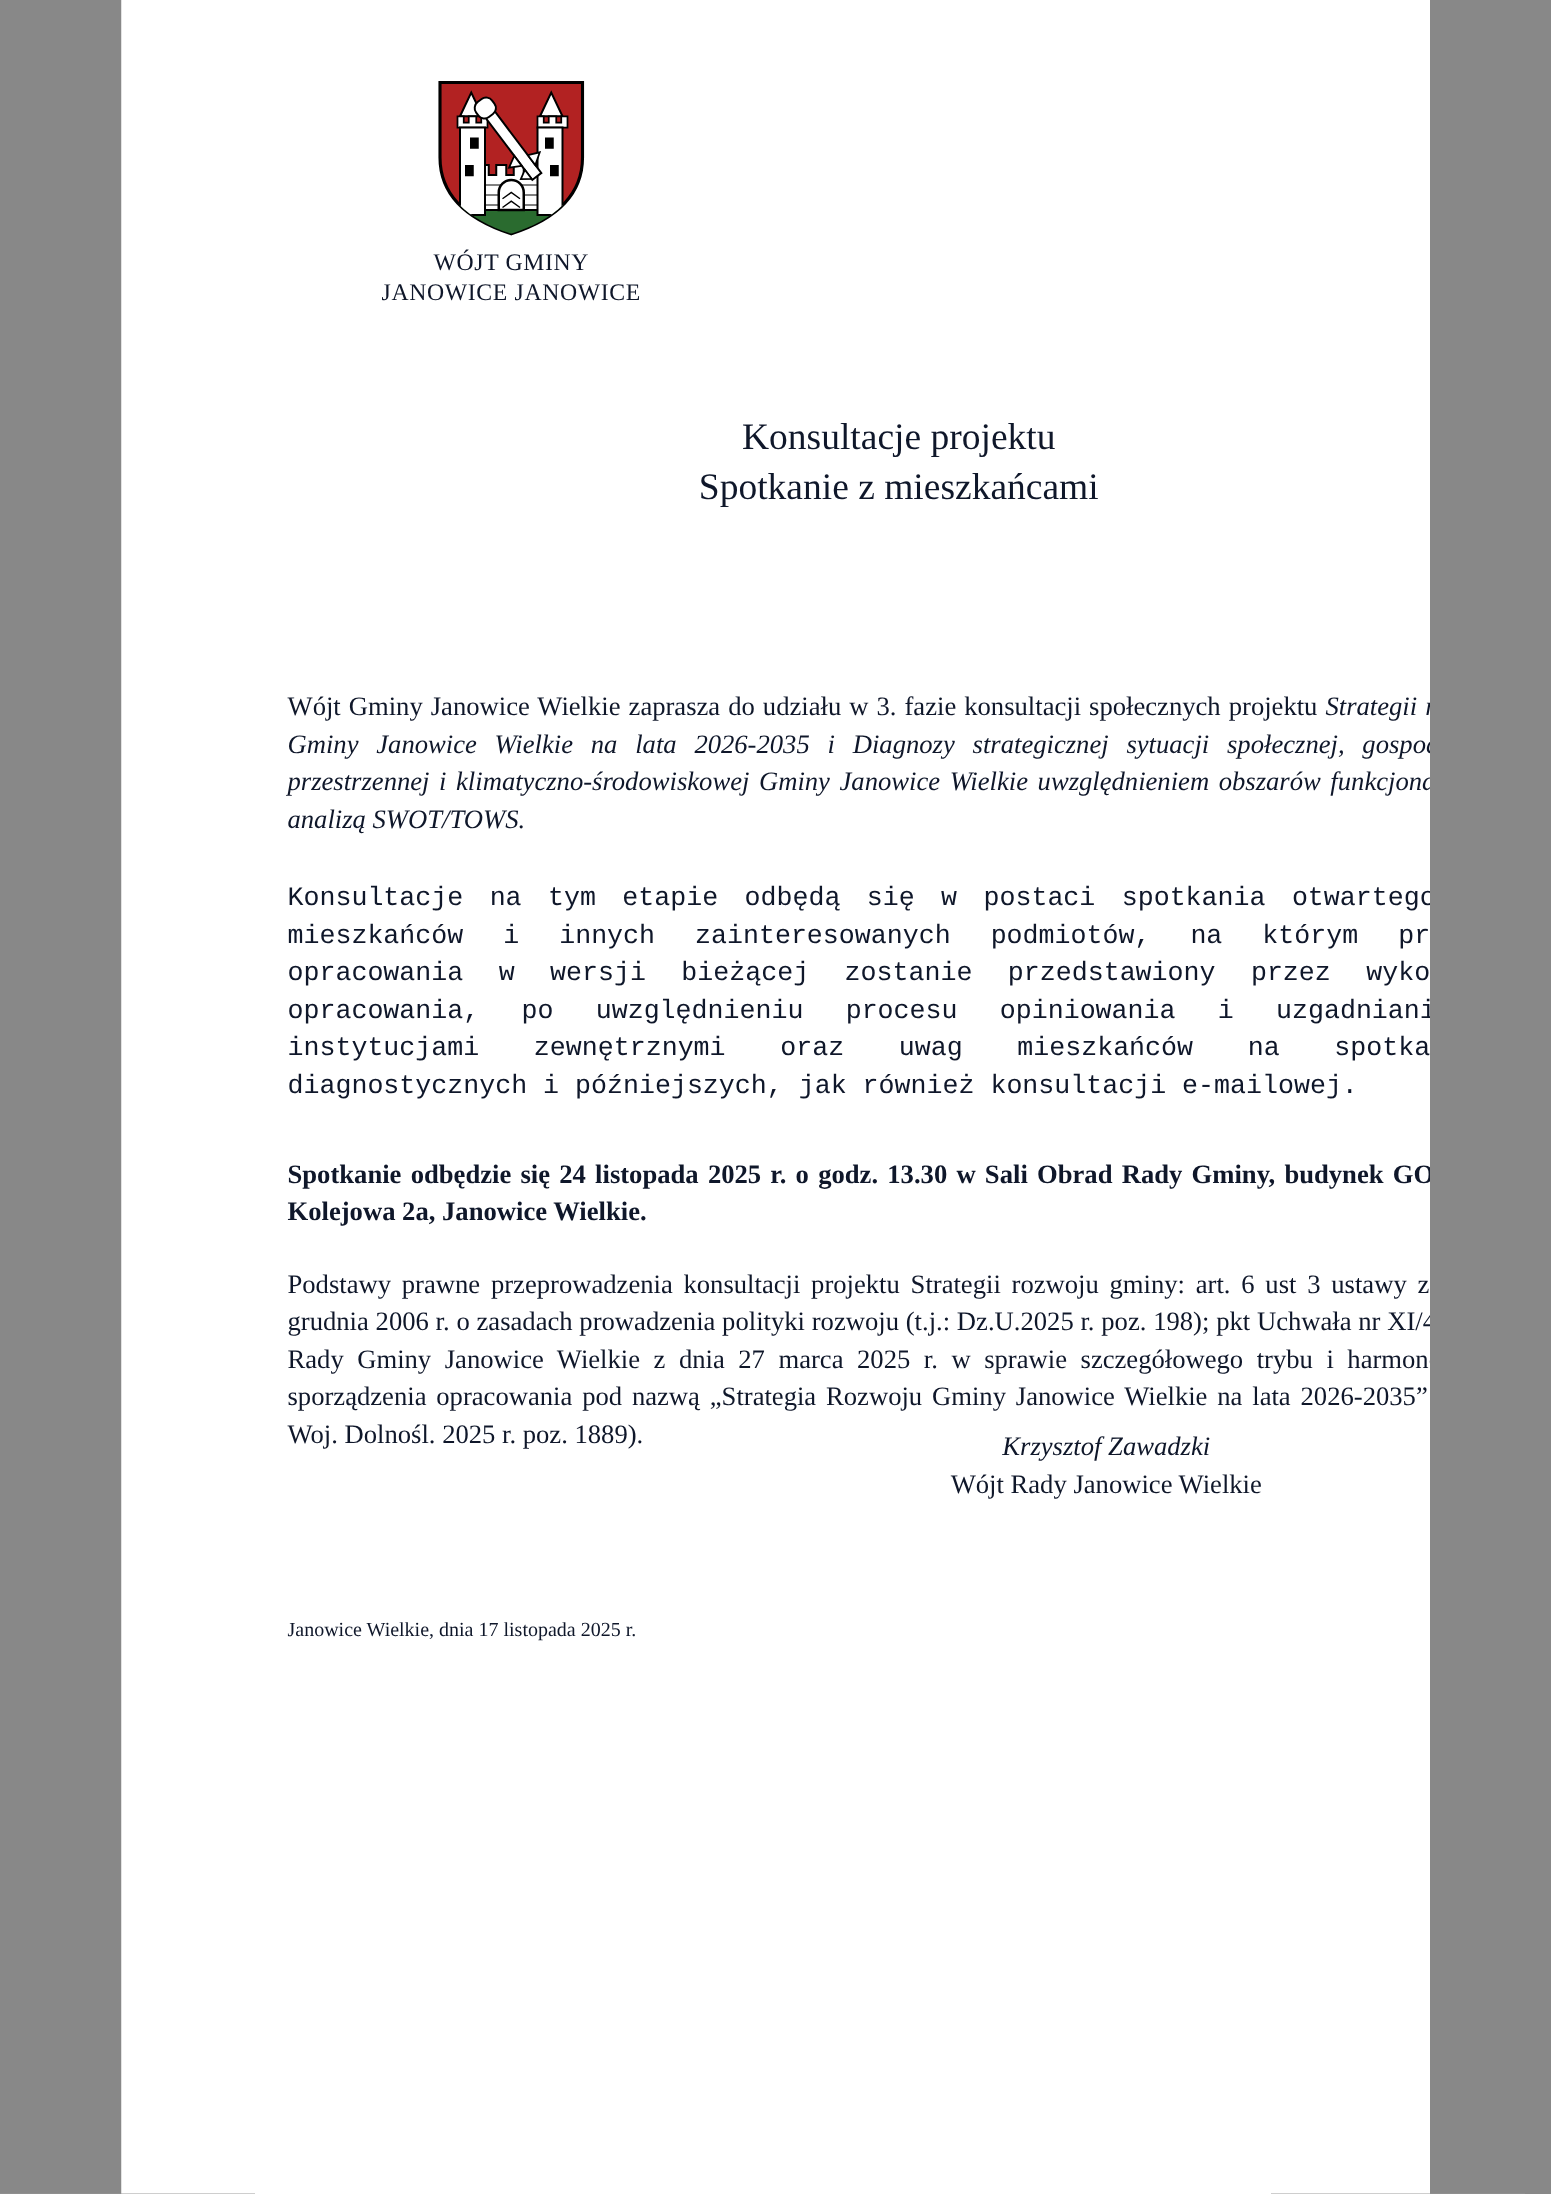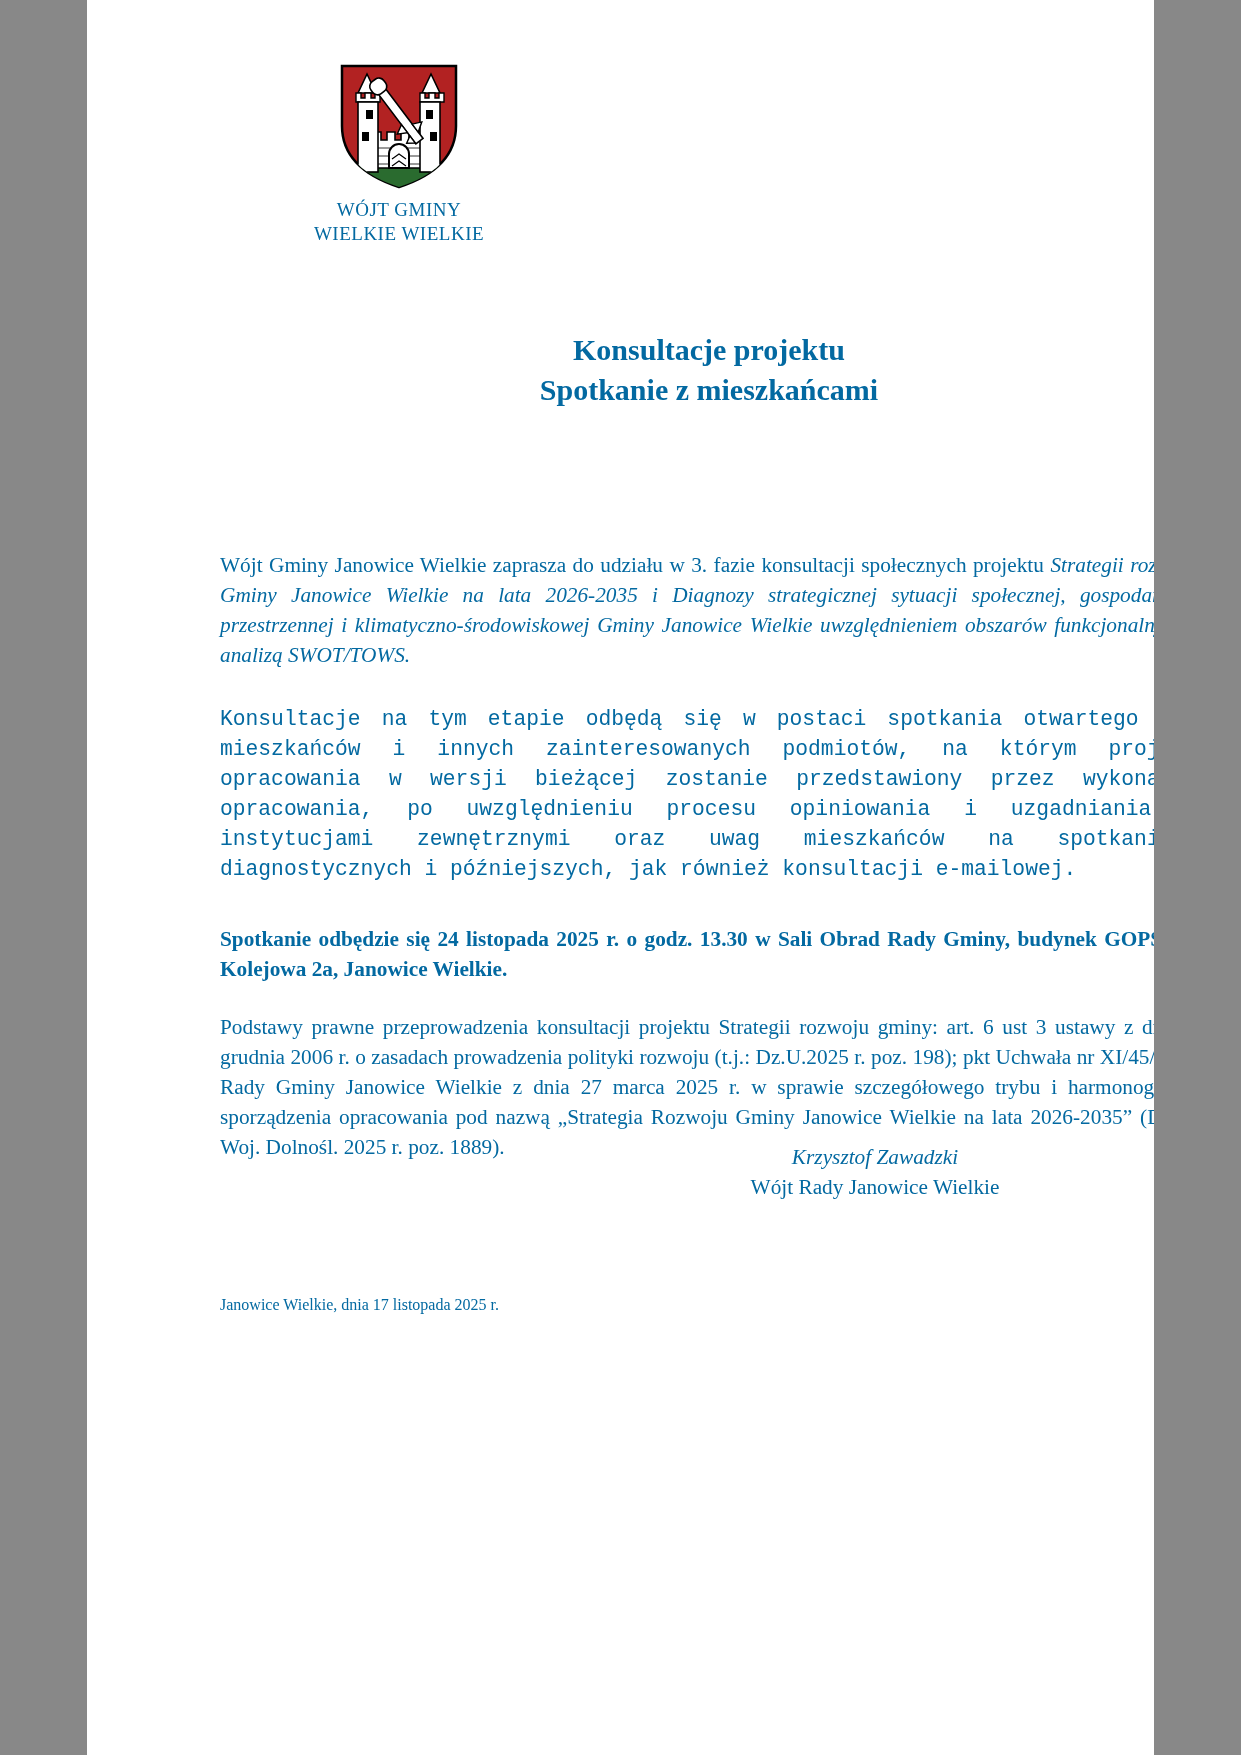--- a/index.html
+++ b/index.html
@@ -2,38 +2,37 @@
 <html lang="pl"><head>
 <meta charset="utf-8">
 <style>
   html,body{margin:0;padding:0;background:#888;}
   .page{
     position:relative;
     width:1047px;height:1755px;
     margin:0 auto;
     background:#ffffff;
     font-family:"Liberation Serif","DejaVu Serif",serif;
-    color:#0369a1;
+    color:#0f172a;
     overflow:hidden;
-    padding-left:20px;
   }
   
   .header-block{
     position:absolute;left:187px;top:62px;width:250px;
     text-align:center;
   }
   .crest{display:inline-block;}
   .org-name{
     font-size:19px;line-height:24px;margin-top:4px;
     letter-spacing:0.5px;
   }
   
   .title-block{
     position:absolute;left:133px;top:330px;width:978px;
-    text-align:center;font-weight:bold;
+    text-align:center;font-weight:normal;
     font-size:30px;line-height:40px;
   }
   
   .body-block{
     position:absolute;left:133px;top:550px;width:978px;
     font-size:21.3px;line-height:30px;
     text-align:justify;
   }
   .body-block p{margin:0 0 34px 0;}
   .body-block p.p2{margin-bottom:40px;font-family:Liberation Mono, monospace;}
@@ -96,21 +95,21 @@
         <g transform="rotate(-37 65 52)">
           <rect x="60.5" y="22" width="9" height="64" fill="#ffffff" stroke="#000" stroke-width="1.6"></rect>
           <rect x="57" y="10" width="16" height="15" rx="6" fill="#ffffff" stroke="#000" stroke-width="1.6"></rect>
           <path d="M60.5 62 l-9 5 l9 5 Z" fill="#ffffff" stroke="#000" stroke-width="1.4"></path>
           <path d="M69.5 68 l9 4 l-9 6 Z" fill="#ffffff" stroke="#000" stroke-width="1.4"></path>
           <path d="M60.5 76 l-7 4 l7 5 Z" fill="#ffffff" stroke="#000" stroke-width="1.4"></path>
         </g>
       </g>
     </svg>
     <div class="org-name">WÓJT GMINY</div>
-    <div class="org-name" style="margin-top:0;">WIELKIE WIELKIE</div>
+    <div class="org-name" style="margin-top:0;">JANOWICE JANOWICE</div>
   </div>
 
   <div class="title-block">
     <div>Konsultacje projektu</div>
     <div>Spotkanie z mieszkańcami</div>
   </div>
 
   <div class="body-block">
     <p><span>Wójt Gminy Janowice Wielkie zaprasza do udziału w 3. fazie konsultacji społecznych projektu </span><span class="it">Strategii rozwoju Gminy Janowice Wielkie na lata 2026-2035 i Diagnozy strategicznej sytuacji społecznej, gospodarczej, przestrzennej i klimatyczno-środowiskowej Gminy Janowice Wielkie  uwzględnieniem obszarów funkcjonalnych i analizą SWOT/TOWS.</span></p>
     <p class="p2">Konsultacje na tym etapie odbędą się w postaci spotkania otwartego dla mieszkańców i innych zainteresowanych podmiotów, na którym projekt opracowania w wersji bieżącej zostanie przedstawiony przez wykonawcę opracowania, po uwzględnieniu procesu opiniowania i uzgadniania z instytucjami zewnętrznymi oraz uwag mieszkańców na spotkaniach diagnostycznych i późniejszych, jak również konsultacji e-mailowej.</p>

